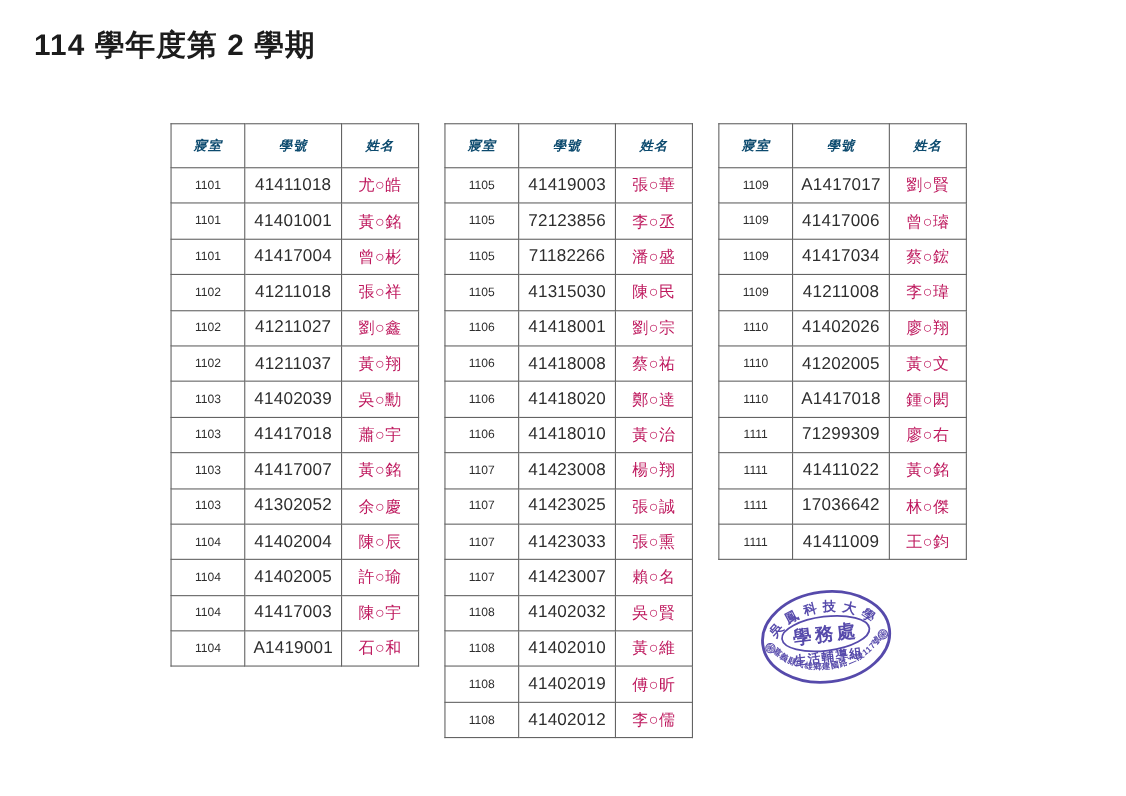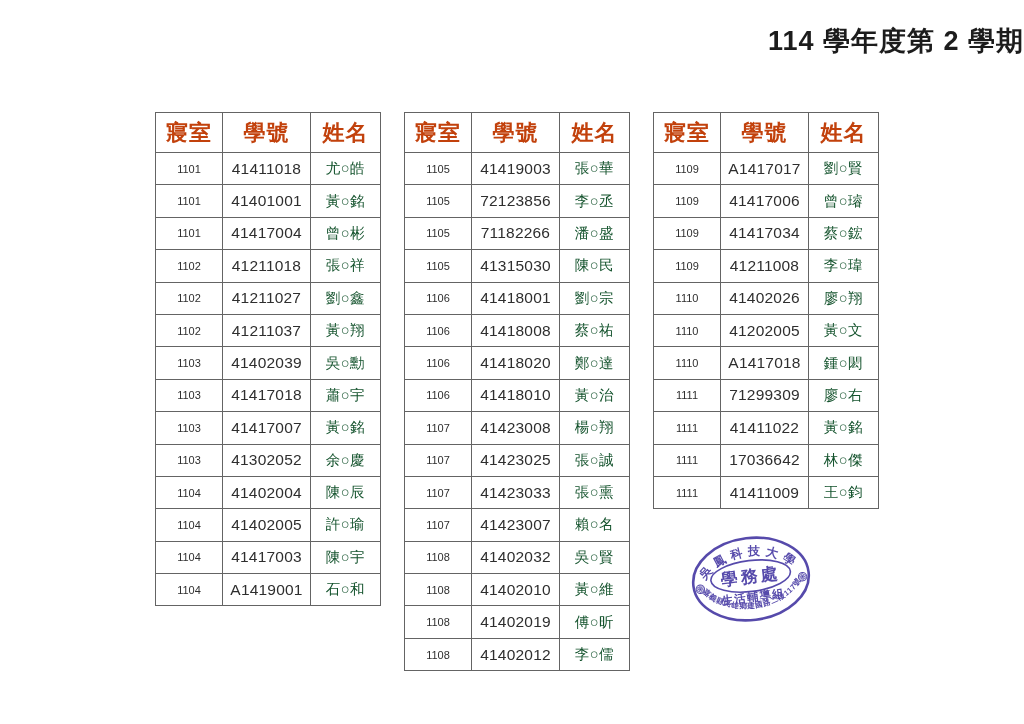--- a/index.html
+++ b/index.html
@@ -4,46 +4,47 @@
 <style>
   html,body{margin:0;padding:0;}
   body{
     width:1024px;height:724px;position:relative;overflow:hidden;
     background:#ffffff;
     font-family:"Liberation Sans","DejaVu Sans",sans-serif;
   }
   .title-block{
     position:absolute;top:24px;left:0;width:1024px;
     box-sizing:border-box;padding-left:31px;
-    text-align:right;color:#1c1c1c;
+    text-align:left;color:#1c1c1c;
   }
   .title-line{
     font-size:27px;font-weight:bold;line-height:34px;letter-spacing:1px;
   }
   .tables-wrap{
     position:absolute;left:155px;top:112px;
     display:flex;gap:23px;align-items:flex-start;
   }
   table.roster{
     border-collapse:collapse;table-layout:fixed;width:225px;
     background:#fff;
   }
   table.roster th, table.roster td{
     border:1px solid #646464;
     text-align:center;vertical-align:middle;
     padding:0;
   }
   table.roster th{
-    height:39px;font-size:22px;font-weight:bold;color:#c2410c;
+    height:39px;font-size:12px;font-weight:bold;color:#0c4a6e;
     letter-spacing:1px;
+    font-style:italic;
   }
   table.roster td{height:31.4px;}
   td.col-room{font-size:11px;color:#2e2e2e;}
   td.col-id{font-size:15.5px;color:#2e2e2e;letter-spacing:0.2px;margin-left:28px;}
-  td.col-name{font-size:14.5px;color:#14532d;letter-spacing:0.5px;}
+  td.col-name{font-size:14.5px;color:#be185d;letter-spacing:0.5px;}
   .stamp{
     position:absolute;left:671px;top:509px;width:160px;height:140px;
     opacity:0.93;pointer-events:none;
   }
 </style>
 </head>
 <body>
 
 <div class="title-block">
   <div class="title-line">114 學年度第 2 學期</div>

